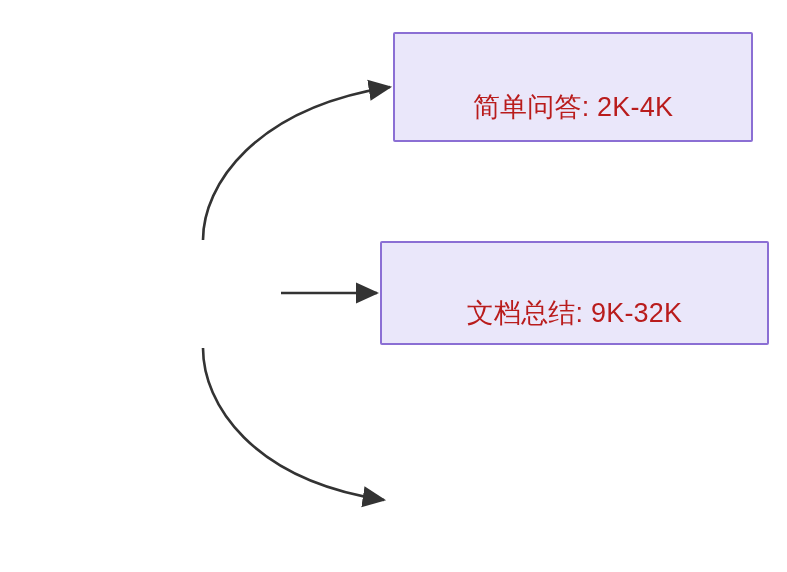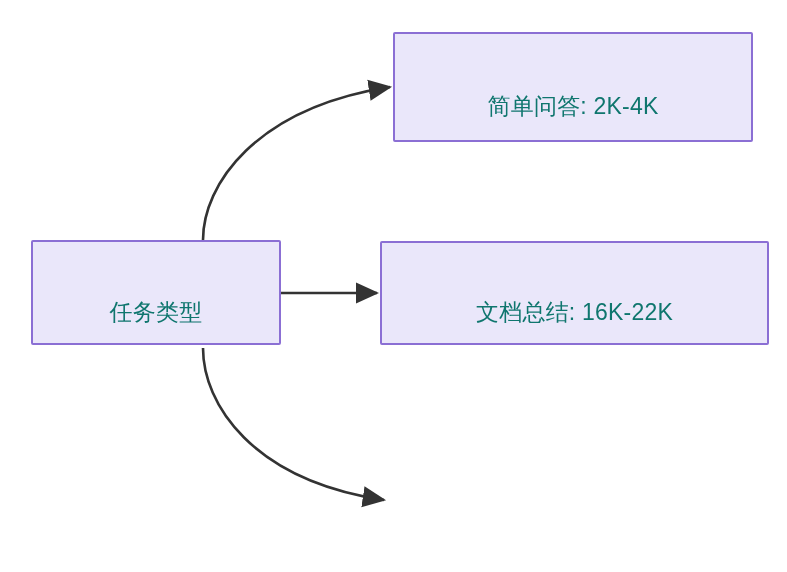--- a/index.html
+++ b/index.html
@@ -31,22 +31,22 @@
     box-sizing: border-box;
     background: #eae7fa;
     border: 2px solid #8b6fd4;
     border-radius: 2px;
     display: flex;
     align-items: center;
     justify-content: center;
     text-align: center;
   }
   .node-label {
-    color: #0f766e;
-    font-size: 23px;
+    color: #b91c1c;
+    font-size: 27px;
     line-height: 1.2;
     letter-spacing: 0.2px;
     white-space: nowrap;
     margin-top: 40px;
   }
   #node-task {
     left: 31px;
     top: 240px;
     width: 250px;
     height: 105px;
@@ -82,26 +82,23 @@
       </marker>
     </defs>
 
     <path d="M 203 240 C 203 185, 255 108, 390 87" fill="none" stroke="#333333" stroke-width="2.6" marker-end="url(#arrowhead)"></path>
 
     <path d="M 281 293 L 377 293" fill="none" stroke="#333333" stroke-width="2.6" marker-end="url(#arrowhead)"></path>
 
     <path d="M 203 348 C 203 404, 252 480, 384 500" fill="none" stroke="#333333" stroke-width="2.6" marker-end="url(#arrowhead)"></path>
   </svg>
 
-  <div class="node" id="node-task">
-    <span class="node-label">任务类型</span>
-  </div>
 
   <div class="node" id="node-qa">
     <span class="node-label">简单问答: 2K-4K</span>
   </div>
 
   <div class="node" id="node-summary">
-    <span class="node-label">文档总结: 16K-22K</span>
+    <span class="node-label">文档总结: 9K-32K</span>
   </div>
 
 
 </div>
 
 </body></html>

